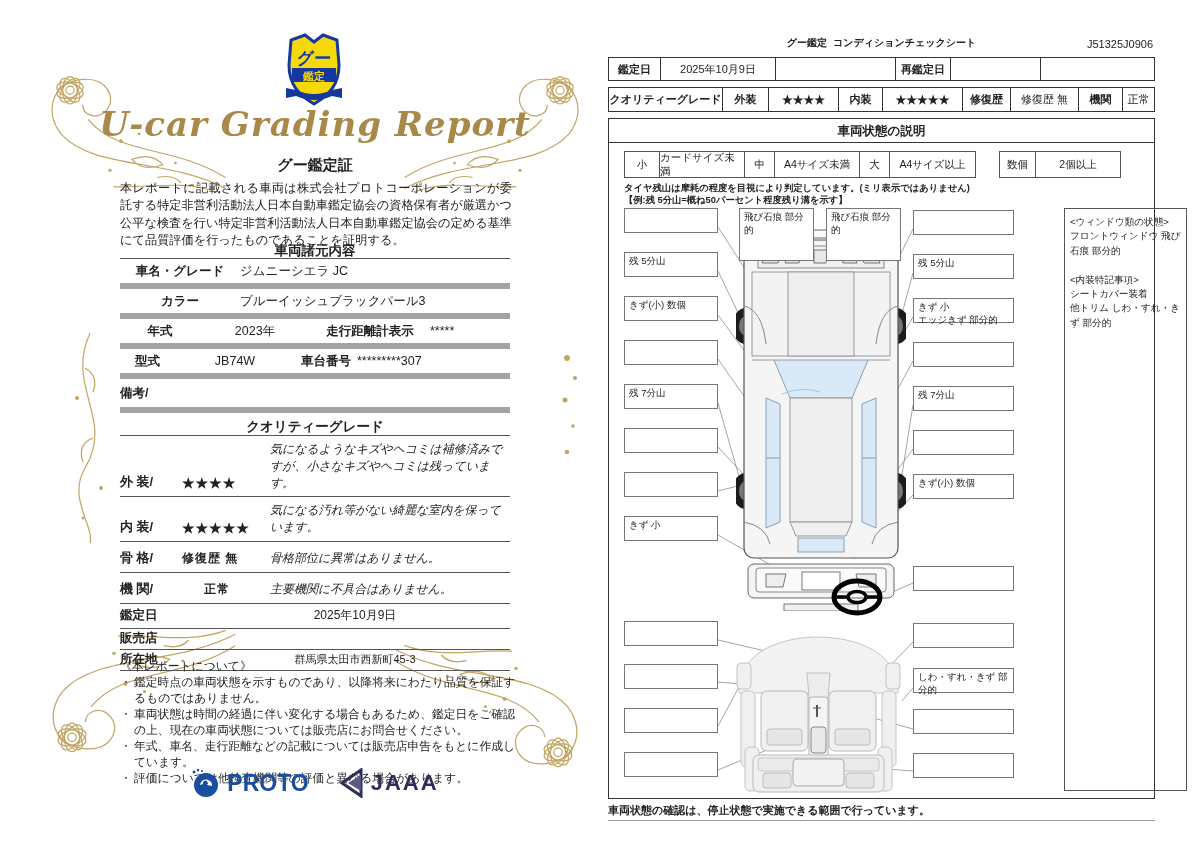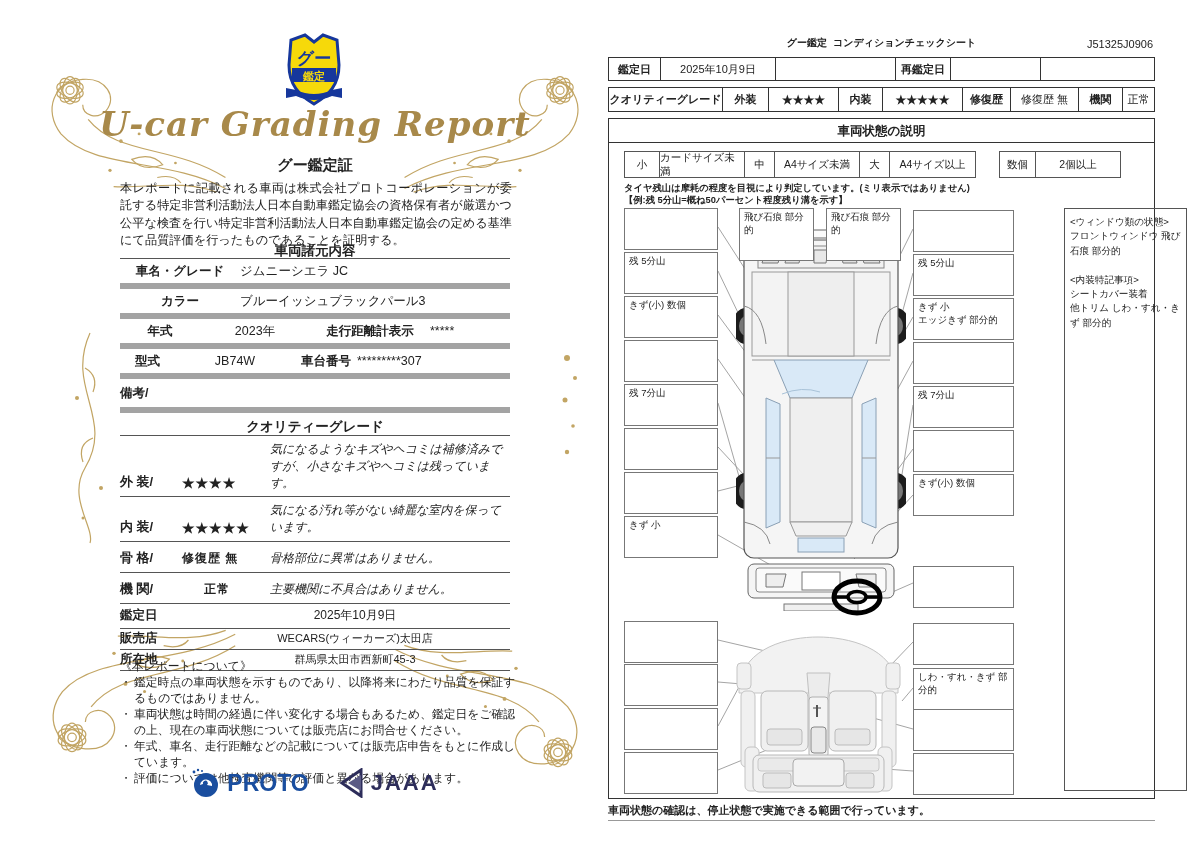--- a/index.html
+++ b/index.html
@@ -50,21 +50,21 @@
   .grid-tbl .cell:last-child { border-right:none; }
   .cell.bold { font-weight:bold; }
   #rp-main { position:absolute; left:0; top:88px; width:547px; height:681px; border:1.2px solid #333; }
   #rp-main-title { position:absolute; top:0; left:0; width:100%; height:24px; line-height:24px;
                    text-align:center; font-weight:bold; font-size:12.5px; border-bottom:1px solid #333; }
   .legend { position:absolute; top:32px; height:27px; display:flex; border:1px solid #555; }
   .legend .cell { border-right:1px solid #555; display:flex; align-items:center; justify-content:center;
                   font-size:10.5px; }
   .legend .cell:last-child { border-right:none; }
   .note { position:absolute; left:15px; font-size:9.3px; font-weight:bold; }
-  .lbox { position:absolute; width:94px; height:42px; border:1px solid #777; background:#fff;
+  .lbox { position:absolute; width:94px; height:25px; border:1px solid #777; background:#fff;
           font-size:9.5px; line-height:1.35; padding:2px 4px; white-space:pre-line; }
   .lbox.r { width:101px; }
   #rp-notes { position:absolute; left:417px; top:89px; width:123px; height:583px;
               border:1px solid #555; padding:6px 5px; font-size:9.6px; line-height:1.5;
               white-space:pre-line;margin-left:38px; }
   #rp-footer { position:absolute; top:773px; left:0; width:100%; font-size:11px; font-weight:bold; }
   #rp-bottomline { position:absolute; top:790px; left:0; width:100%; border-top:1px solid #999; }
   .leader { position:absolute; left:0; top:0; pointer-events:none; }
 </style>
 </head>
@@ -198,21 +198,20 @@
       <span class="gr-lab">機 関/</span>
       <span class="gr-val" style="text-align:center;width:70px;margin-right:18px">正常</span>
       <span class="gr-desc">主要機関に不具合はありません。</span>
     </div>
     <div class="info-row" style="height:25px">
       <span class="info-lab">鑑定日</span>
       <span class="info-val">2025年10月9日</span>
     </div>
     <div class="info-row" style="height:21px">
       <span class="info-lab">販売店</span>
-      <span class="info-val" style="font-size:11px">WECARS(ウィーカーズ)太田店</span>
     </div>
     <div class="info-row" style="height:21px">
       <span class="info-lab">所在地</span>
       <span class="info-val" style="font-size:11px">群馬県太田市西新町45-3</span>
     </div>
   </div>
 
   <div id="lp-about">
     <div>《本レポートについて》</div>
     <div class="bullet">

